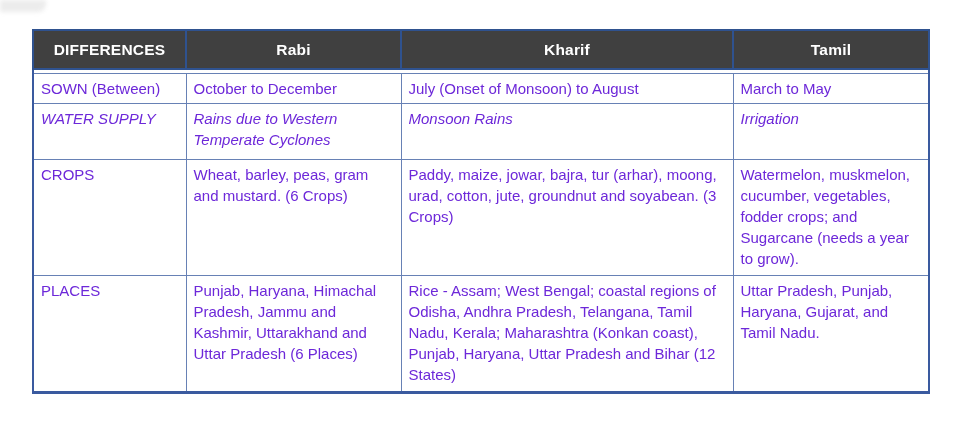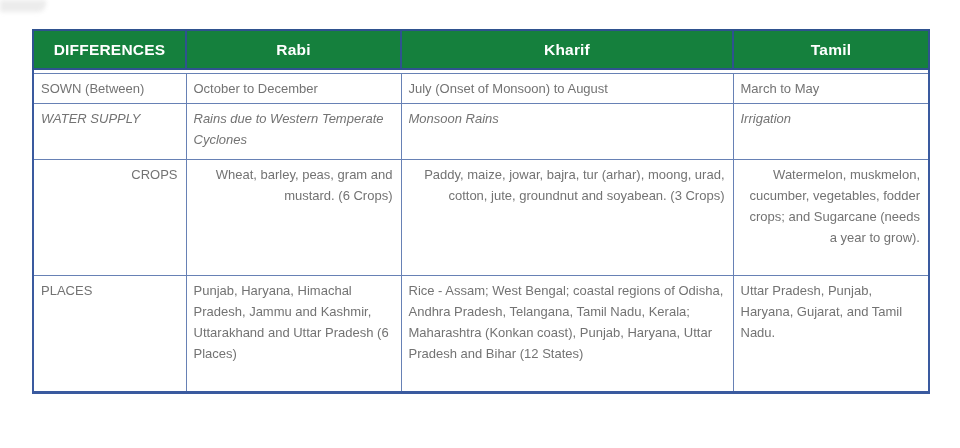--- a/index.html
+++ b/index.html
@@ -35,54 +35,54 @@
     table-layout: fixed;
     border: 2px solid #3a5a9f;
     border-bottom: 3px solid #3a5a9f;
   }
   col.c1 { width: 153px; }
   col.c2 { width: 215px; }
   col.c3 { width: 332px; }
   col.c4 { width: 196px; }
 
   th {
-    background: #15803d;
+    background: #404040;
     color: #ffffff;
     font-weight: bold;
     font-size: 15.5px;
     text-align: center;
     vertical-align: middle;
     height: 33px;
     padding: 2px 6px;
     border: 2px solid #2f528f;
     letter-spacing: 0.2px;
   }
   tr.spacer-row td {
     height: 3px;
     padding: 0;
     background: #ffffff;
     border: 0;
     line-height: 0;
     font-size: 0;
   }
   tbody td {
     background: #ffffff;
-    color: #737373;
-    font-size: 13px;
+    color: #6d28d9;
+    font-size: 15px;
     line-height: 21px;
     vertical-align: top;
     text-align: left;
     padding: 4px 8px 4px 7px;
     border: 1.5px solid #6781b5;
     overflow: hidden;
   }
   tr.r-sown td    { height: 21px; }
   tr.r-harvest td { height: 21px; }
   tr.r-water td   { height: 47px; font-style: italic; }
-  tr.r-crops td   { height: 107px; text-align: right; }
+  tr.r-crops td   { height: 107px; }
   tr.r-places td  { height: 107px; }
 </style>
 </head>
 <body>
 
 <div class="page">
   <div class="artifact"></div>
 
   <table class="crop-table">
     <colgroup>

